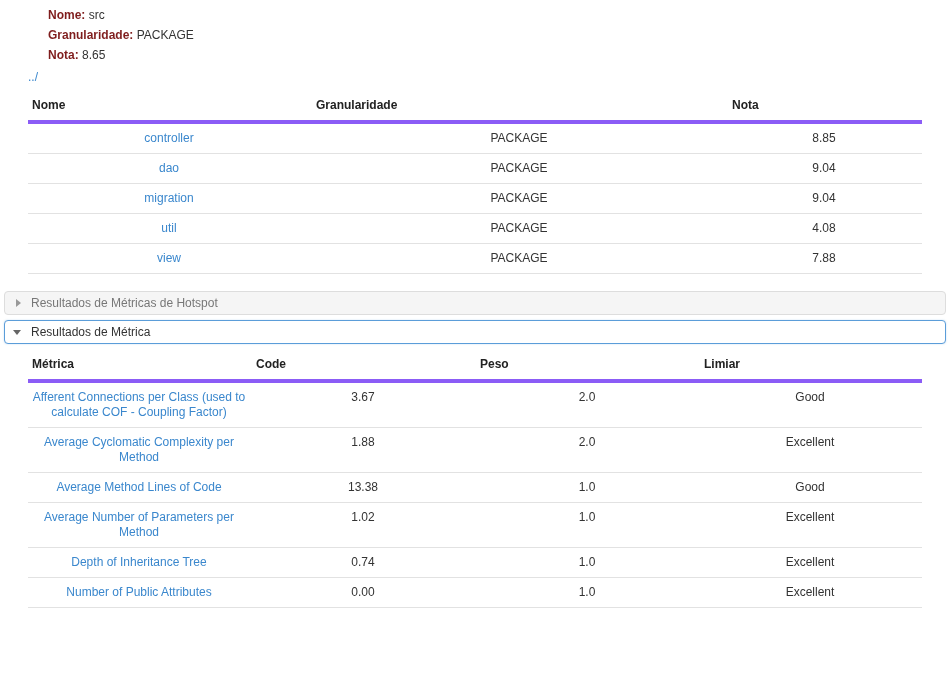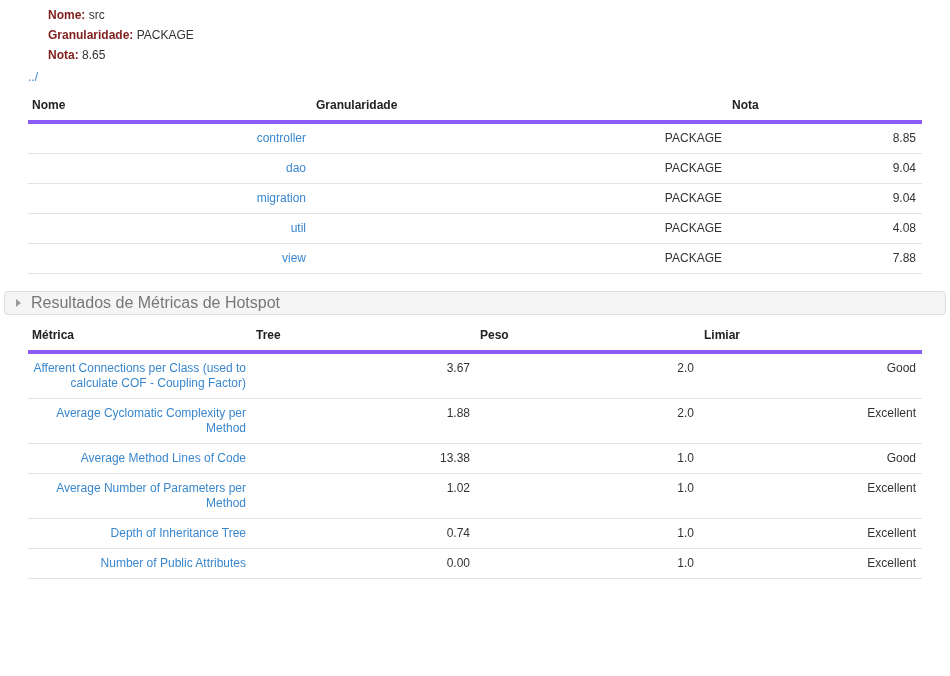--- a/index.html
+++ b/index.html
@@ -70,21 +70,21 @@
   table.grid th {
     text-align: left;
     font-weight: bold;
     font-size: 12px;
     color: #222222;
     padding: 3px 6px 8px 4px;
     border-bottom: 4px solid #8b5cf6;
     vertical-align: bottom;
   }
   table.grid td {
-    text-align: right;
+    text-align: center;
     font-size: 12px;
     color: #333333;
     padding: 7px 6px 7px 4px;
     border-bottom: 1px solid #e2e2e2;
     vertical-align: top;
     line-height: 15px;
   }
   table.grid tr:last-child td { border-bottom: 1px solid #e2e2e2; }
 
   table.grid a.cell-link {
@@ -154,21 +154,21 @@
   .tri-down::before {
     content: "";
     position: absolute;
     left: 0px; top: 3px;
     width: 0; height: 0;
     border-left: 4px solid transparent;
     border-right: 4px solid transparent;
     border-top: 5px solid #666666;
   }
   .panel-title {
-    font-size: 16px;
+    font-size: 12px;
     line-height: 14px;
   }
   .panel-collapsed .panel-title { color: #777777; }
   .panel-expanded  .panel-title { color: #333333; }
 </style>
 </head>
 <body>
 
 <div class="page">
 
@@ -234,35 +234,41 @@
 
   <div class="accordion">
 
     <div class="panel panel-collapsed">
       <div class="panel-head">
         <span class="tri tri-right"></span>
         <span class="panel-title">Resultados de Métricas de Hotspot</span>
       </div>
     </div>
 
+    <div class="panel panel-expanded">
+      <div class="panel-head">
+        <span class="tri tri-down"></span>
+        <span class="panel-title">Resultados de Métrica</span>
+      </div>
+    </div>
 
   </div>
 
   <div class="table-wrap">
     <table class="grid tbl-metrics">
       <colgroup>
         <col class="c-met">
           <col class="c-val">
           <col class="c-pes">
           <col class="c-lim">
       </colgroup>
       <thead>
         <tr>
           <th>Métrica</th>
-          <th>Tree</th>
+          <th>Code</th>
           <th>Peso</th>
           <th>Limiar</th>
         </tr>
       </thead>
       <tbody>
         <tr>
           <td><a class="cell-link">Afferent Connections per Class (used to calculate COF - Coupling Factor)</a></td>
           <td>3.67</td>
           <td>2.0</td>
           <td class="limiar-good">Good</td>

